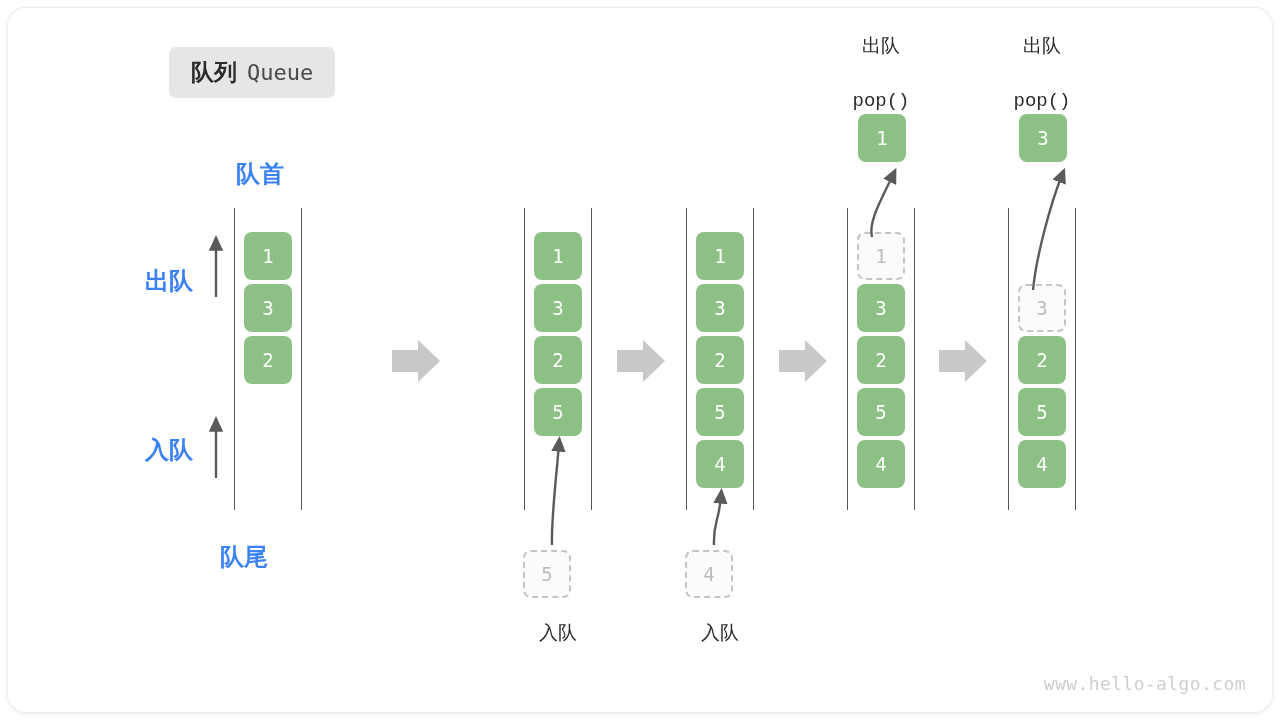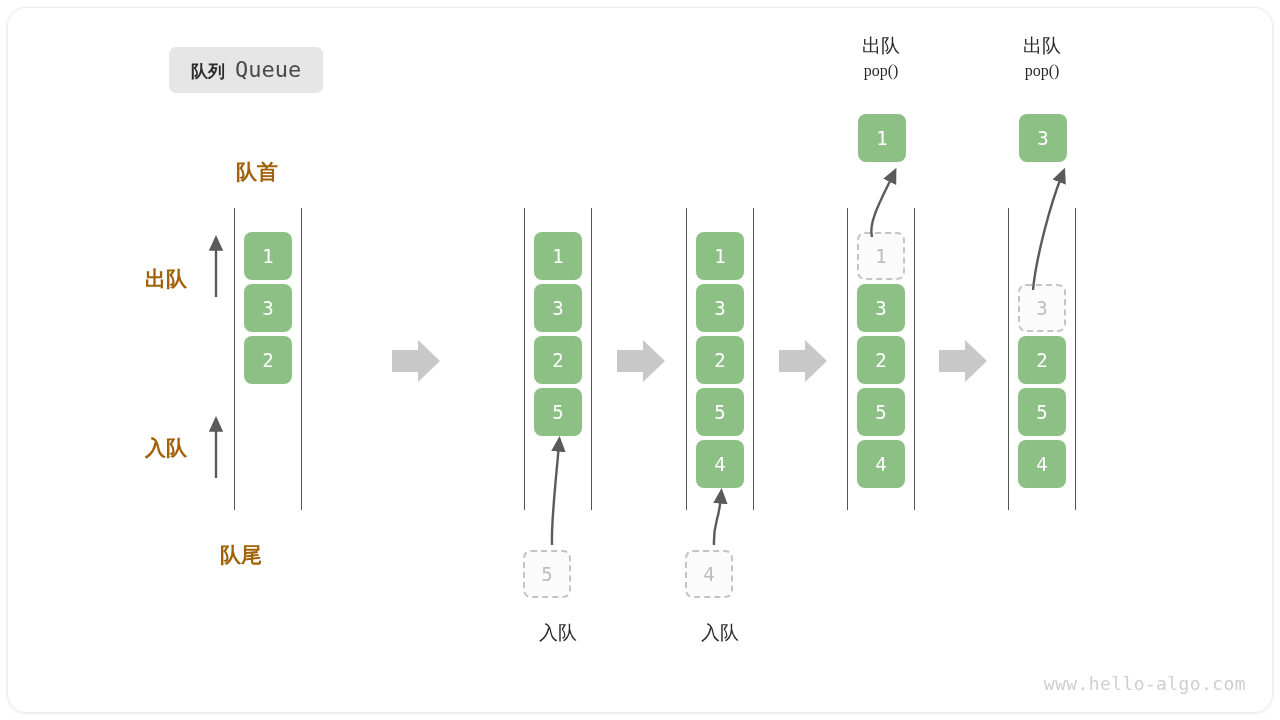--- a/index.html
+++ b/index.html
@@ -34,21 +34,21 @@
     top: 47px;
     padding: 10px 22px;
     background: #e6e6e6;
     border-radius: 7px;
     display: flex;
     align-items: baseline;
     gap: 10px;
     white-space: nowrap;
   }
   .title-cn {
-    font-size: 17px;
+    font-size: 23px;
     font-weight: bold;
     color: #2b2b2b;
     font-family: "Liberation Sans", "DejaVu Sans", sans-serif;
   }
   .title-en {
     font-size: 22px;
     color: #4a4a4a;
     font-family: "DejaVu Sans Mono", "Liberation Mono", monospace;
   }
 
@@ -89,41 +89,42 @@
     color: #bdbdbd;
     border: 2px dashed #c4c4c4;
   }
   .cell.free {
     background: transparent;
   }
 
   
   .lbl {
     position: absolute;
-    font-size: 21px;
+    font-size: 24px;
     font-weight: bold;
-    color: #a16207;
+    color: #3b82f6;
     white-space: nowrap;
     font-family: "Liberation Sans", "DejaVu Sans", sans-serif;
   }
   .caption {
     position: absolute;
     text-align: center;
     white-space: nowrap;
     line-height: 1.42;
   }
   .caption .cn {
     font-size: 19px;
     color: #2b2b2b;
     font-family: "Liberation Sans", "DejaVu Sans", sans-serif;
   }
   .caption .code {
-    font-size: 16px;
+    font-size: 19px;
     color: #2b2b2b;
-    font-family: Liberation Serif, serif;
+    font-family: Liberation Mono, monospace;
+    margin-top: 28px;
   }
   .caption .code .num { color: #4a9a4a; font-weight: bold; }
 
   .watermark {
     position: absolute;
     right: 34px;
     bottom: 26px;
     font-size: 18px;
     color: #cfcfcf;
     letter-spacing: 0.4px;

